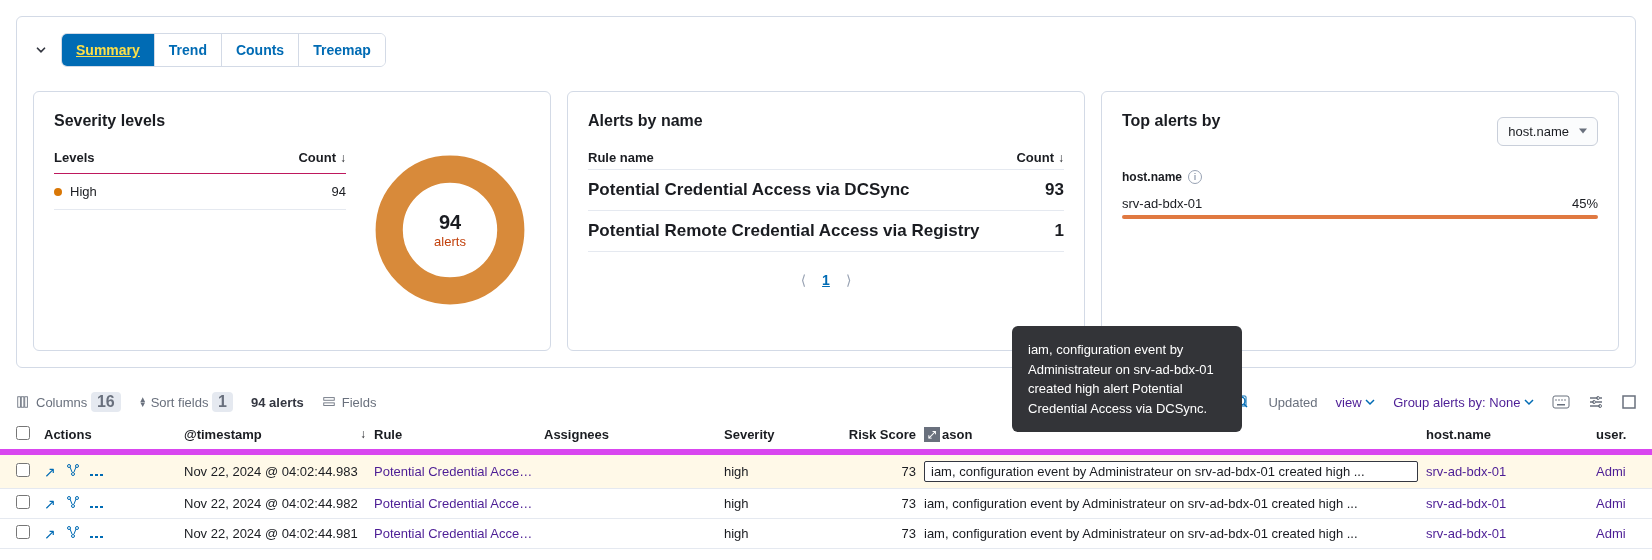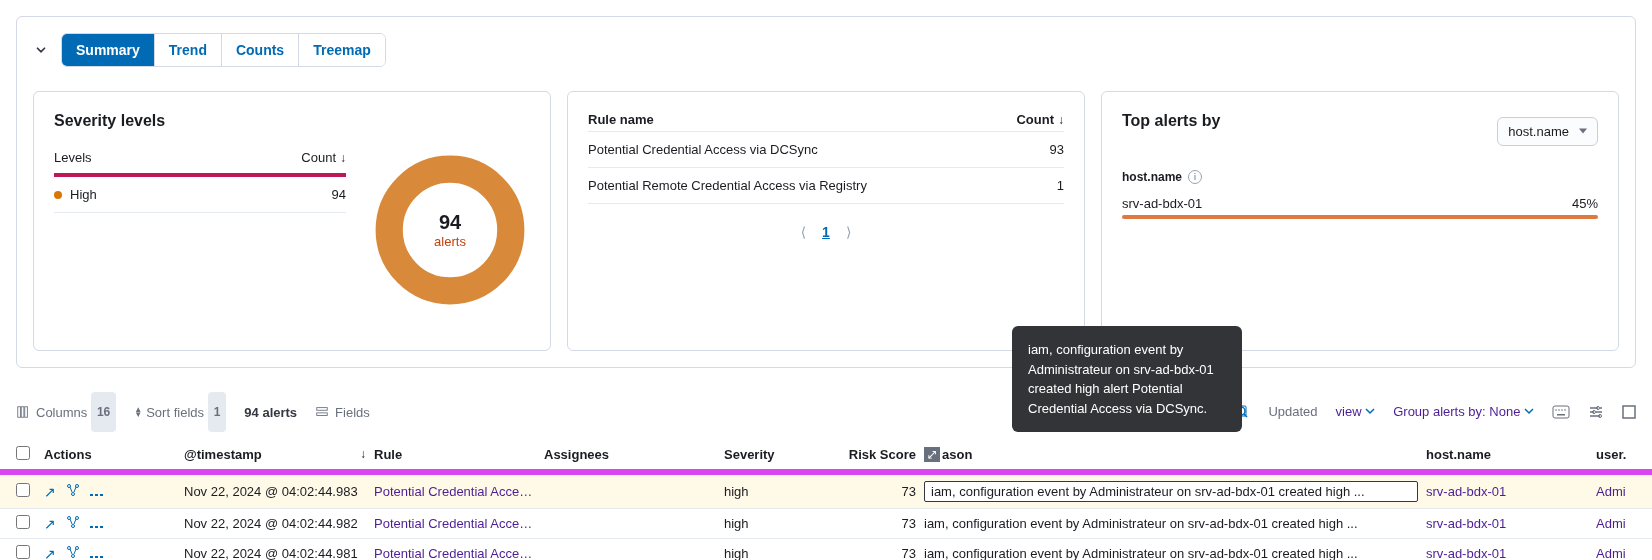--- a/index.html
+++ b/index.html
@@ -3,50 +3,50 @@
 <meta charset="utf-8">
 <style>
 * { box-sizing: border-box; margin: 0; padding: 0; }
 body { font-family: -apple-system, BlinkMacSystemFont, "Segoe UI", Helvetica, Arial, sans-serif; font-size: 14px; color: #1a1c21; background: #fff; width: 1652px; height: 560px; overflow: hidden; position: relative; }
 .outer-panel { border: 1px solid #d3dae6; border-radius: 6px; margin: 16px; padding: 16px; }
 .tab-row { display: flex; align-items: center; gap: 8px; margin-bottom: 24px; }
 .collapse-chevron { width: 16px; height: 16px; display: inline-flex; align-items: center; justify-content: center; cursor: pointer; color: #343741; margin-right: 4px; }
 .tab-pill { display: inline-flex; align-items: center; border: 1px solid #d3dae6; border-radius: 6px; overflow: hidden; }
 .tab-item { padding: 8px 14px; font-size: 14px; font-weight: 600; color: #006bb4; background: #fff; cursor: pointer; border-right: 1px solid #d3dae6; }
 .tab-item:last-child { border-right: none; }
-.tab-item.active { background: #006bb4; color: #ffffff; }
+.tab-item.active { background: #006bb4; color: #fde047; text-decoration: underline; }
 .cards-row { display: flex; gap: 16px; }
 .card { border: 1px solid #d3dae6; border-radius: 6px; padding: 20px; flex: 1; min-height: 260px; position: relative; }
 .card h3 { font-size: 16px; font-weight: 700; margin-bottom: 20px; }
 .severity-body { display: flex; gap: 24px; align-items: flex-start; }
 .sev-table { flex: 1; }
-.sev-header { display: flex; justify-content: space-between; font-weight: 400; font-size: 13px; padding-bottom: 8px; border-bottom: 4px solid #be185d; }
+.sev-header { display: flex; justify-content: space-between; font-weight: 700; font-size: 13px; padding-bottom: 8px; border-bottom: 1px solid #be185d; }
 .sev-row { display: flex; justify-content: space-between; padding: 10px 0; border-bottom: 1px solid #e5e9f0; font-size: 13px; }
 .sev-dot { display: inline-block; width: 8px; height: 8px; border-radius: 50%; background: #d97706; margin-right: 8px; }
 .sort-arrow { font-size: 12px; margin-left: 4px; }
 .donut-wrap { width: 160px; height: 160px; position: relative; flex-shrink: 0; }
 .donut { transform: rotate(-90deg); }
 .donut-center { position: absolute; top: 0; left: 0; width: 100%; height: 100%; display: flex; flex-direction: column; align-items: center; justify-content: center; }
 .donut-center .num { font-size: 20px; font-weight: 700; }
 .donut-center .lbl { font-size: 13px; color: #c2410c; }
 .name-table-header { display: flex; justify-content: space-between; font-weight: 600; font-size: 13px; padding-bottom: 4px; border-bottom: 1px solid #e5e9f0; }
-.name-row { display: flex; justify-content: space-between; padding: 10px 0; border-bottom: 1px solid #e5e9f0; font-size: 13px; }
+.name-row { display: flex; justify-content: space-between; padding: 10px 0; border-bottom: 1px solid #e5e9f0; font-size: 17px; font-weight: bold; }
 .pager { display: flex; justify-content: center; align-items: center; gap: 16px; margin-top: 20px; }
 .pager span.page { color: #006bb4; text-decoration: underline; font-weight: 600; }
 .pager .arrow { color: #98a2b3; cursor: pointer; }
 .top-alerts-head { display: flex; justify-content: space-between; align-items: center; margin-bottom: 20px; }
 .select-box { border: 1px solid #c9cfda; border-radius: 6px; padding: 6px 28px 6px 10px; font-size: 13px; position: relative; background: #fbfcfd; }
 .select-box::after { content: ""; position: absolute; right: 10px; top: 50%; transform: translateY(-50%); border-left: 4px solid transparent; border-right: 4px solid transparent; border-top: 5px solid #69707d; }
 .field-label { font-size: 12px; font-weight: 600; display: flex; align-items: center; gap: 6px; margin-bottom: 12px; }
 .info-circle { width: 14px; height: 14px; border: 1px solid #98a2b3; border-radius: 50%; display: inline-flex; align-items: center; justify-content: center; font-size: 9px; color: #98a2b3; }
 .bar-row { display: flex; justify-content: space-between; font-size: 13px; margin-bottom: 4px; }
 .bar { height: 4px; background: #e07941; border-radius: 2px; width: 100%; }
 .toolbar { display: flex; align-items: center; gap: 18px; padding: 8px 16px; font-size: 13px; color: #343741; }
-.badge { background: #e5e9f0; border-radius: 4px; padding: 13px 6px; font-size: 12px; font-weight: 600; }
-.toolbar-right { margin-left: auto; display: flex; gap: 18px; }
+.badge { background: #e5e9f0; border-radius: 4px; padding: 1px 6px; font-size: 16px; font-weight: 600; }
+.toolbar-right { margin-left: auto; display: flex; align-items: center; gap: 18px; }
 .link { color: #4c1d95; cursor: pointer; }
 .icon-btn { color: #69707d; cursor: pointer; display: inline-flex; align-items: center; }
 .table { width: 100%; }
 .thead { display: flex; align-items: center; border-bottom: 6px solid #d946ef; padding: 6px 16px; font-size: 13px; font-weight: 600; color: #1a1c21; }
 .tr { display: flex; align-items: center; border-bottom: 1px solid #e5e9f0; padding: 6px 16px; font-size: 13px; }
 .tr.highlight { background: #fff9e8; }
 .cell { overflow: hidden; text-overflow: ellipsis; white-space: nowrap; padding-right: 8px; }
 .c-check { width: 28px; flex-shrink: 0; }
 .c-actions { width: 140px; flex-shrink: 0; display: flex; gap: 10px; align-items: center; }
 .c-ts { width: 190px; flex-shrink: 0; }
@@ -102,20 +102,21 @@
           </svg>
           <div class="donut-center">
             <span class="num">94</span>
             <span class="lbl">alerts</span>
           </div>
         </div>
       </div>
     </div>
 
     <div class="card">
+      <h3>Alerts by name</h3>
       <div class="name-table-header">
         <span>Rule name</span>
         <span><span>Count</span><span class="sort-arrow">↓</span></span>
       </div>
       <div class="name-row">
         <span>Potential Credential Access via DCSync</span>
         <span>93</span>
       </div>
       <div class="name-row">
         <span>Potential Remote Credential Access via Registry</span>

